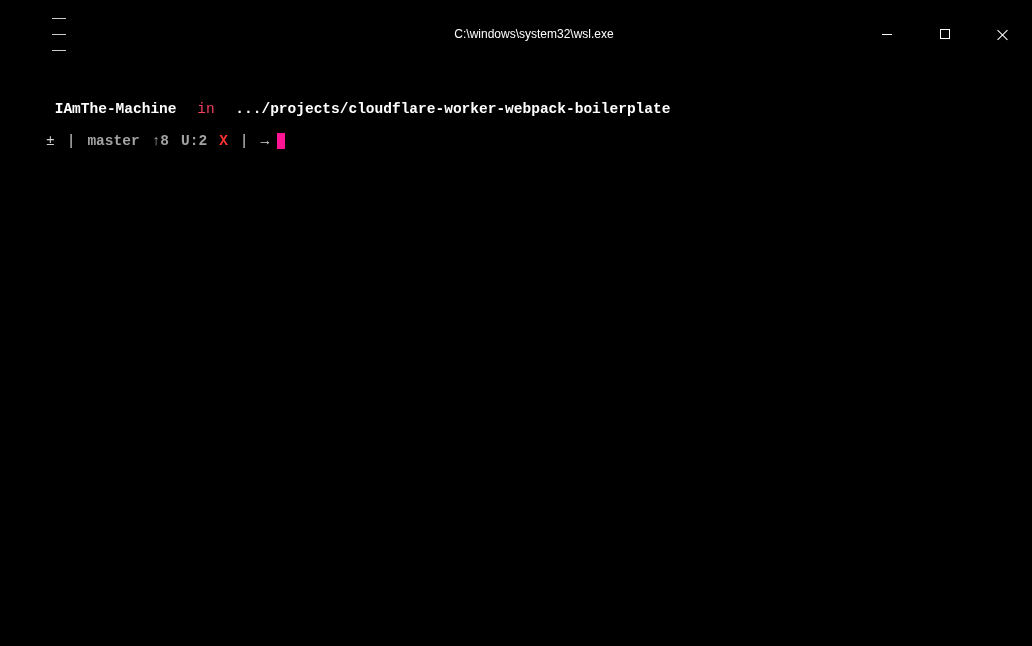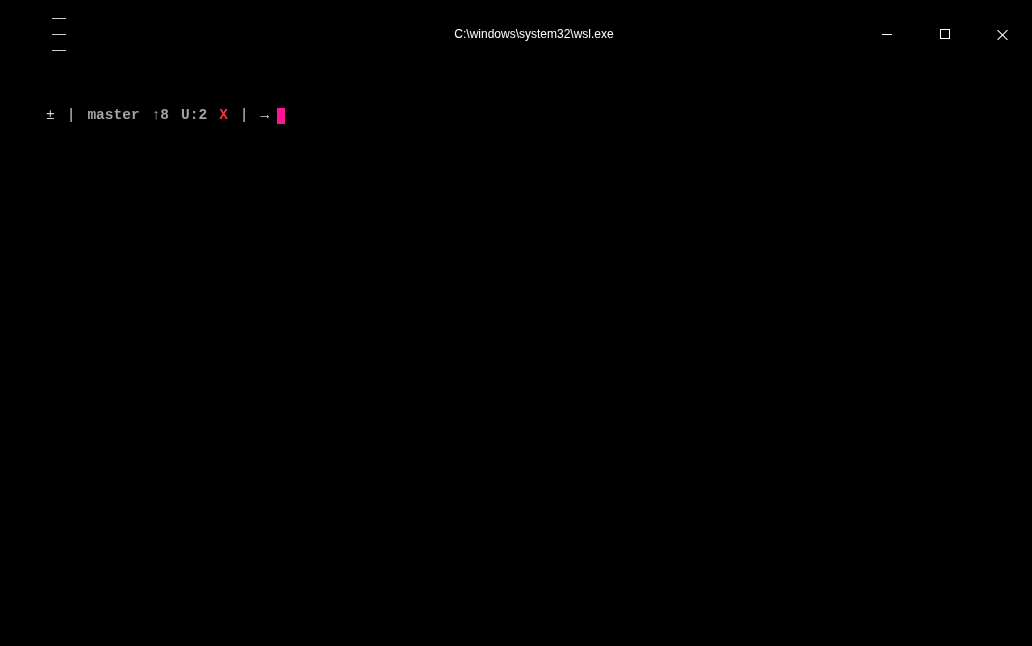--- a/index.html
+++ b/index.html
@@ -161,14 +161,15 @@
     <div class="window-control">
       <div class="maximize-square"></div>
     </div>
     <div class="window-control close">
       <div class="close-x"></div>
     </div>
   </div>
 </div>
 
 <div class="terminal">
+  <div class="line1"> <span class="hostname">IAmThe-Machine</span> <span class="in-word">in</span> <span class="path">.../projects/cloudflare-worker-webpack-boilerplate</span></div>
   <div class="line2"><span class="git-marker">±</span> <span class="git-marker">|</span><span class="branch">master</span> <span class="branch">↑8</span> <span class="branch">U:2</span> <span class="status-x">X</span><span class="git-marker">|</span> <span class="arrow">→</span> <span class="cursor-block"></span></div>
 </div>
 
 </body></html>

